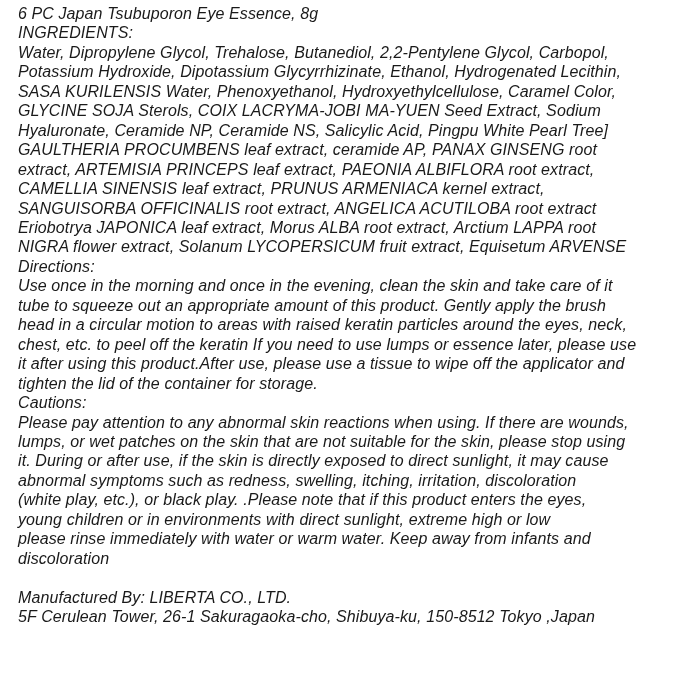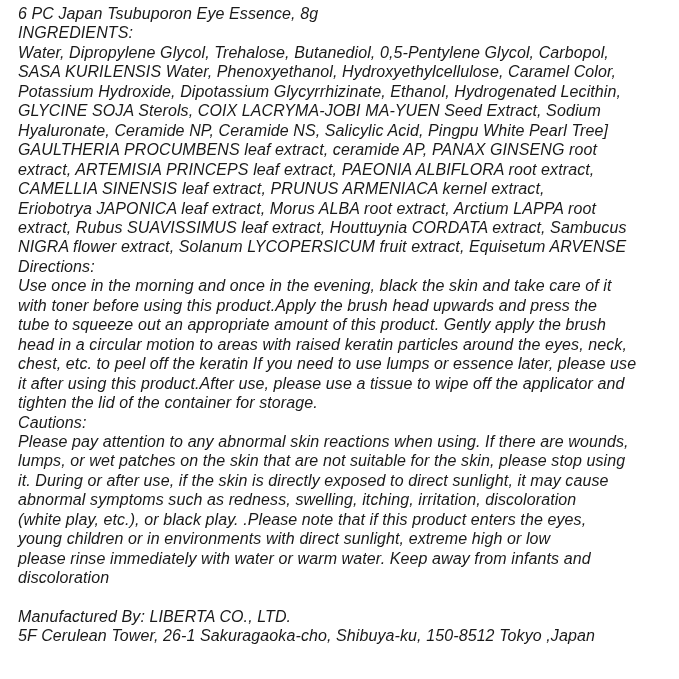--- a/index.html
+++ b/index.html
@@ -31,37 +31,36 @@
 </style>
 </head>
 <body style="color: rgb(26, 26, 26); background: rgb(255, 255, 255);">
 
 <div class="doc">
 
   <div class="line">6 PC Japan Tsubuporon Eye Essence, 8g</div>
 
   <div>
     <div class="line">INGREDIENTS:</div>
-    <div class="line">Water, Dipropylene Glycol, Trehalose, Butanediol, 0,5-Pentylene Glycol, Carbopol,</div>
+    <div class="line">Water, Dipropylene Glycol, Trehalose, Butanediol, 2,2-Pentylene Glycol, Carbopol,</div>
+    <div class="line">Potassium Hydroxide, Dipotassium Glycyrrhizinate, Ethanol, Hydrogenated Lecithin,</div>
     <div class="line">SASA KURILENSIS Water, Phenoxyethanol, Hydroxyethylcellulose, Caramel Color,</div>
-    <div class="line">Potassium Hydroxide, Dipotassium Glycyrrhizinate, Ethanol, Hydrogenated Lecithin,</div>
     <div class="line">GLYCINE SOJA Sterols, COIX LACRYMA-JOBI MA-YUEN Seed Extract, Sodium</div>
     <div class="line">Hyaluronate, Ceramide NP, Ceramide NS, Salicylic Acid, Pingpu White Pearl Tree]</div>
     <div class="line">GAULTHERIA PROCUMBENS leaf extract, ceramide AP, PANAX GINSENG root</div>
     <div class="line">extract, ARTEMISIA PRINCEPS leaf extract, PAEONIA ALBIFLORA root extract,</div>
     <div class="line">CAMELLIA SINENSIS leaf extract, PRUNUS ARMENIACA kernel extract,</div>
+    <div class="line">SANGUISORBA OFFICINALIS root extract, ANGELICA ACUTILOBA root extract</div>
     <div class="line">Eriobotrya JAPONICA leaf extract, Morus ALBA root extract, Arctium LAPPA root</div>
-    <div class="line">extract, Rubus SUAVISSIMUS leaf extract, Houttuynia CORDATA extract, Sambucus</div>
     <div class="line">NIGRA flower extract, Solanum LYCOPERSICUM fruit extract, Equisetum ARVENSE</div>
   </div>
 
   <div>
     <div class="line">Directions:</div>
-    <div class="line">Use once in the morning and once in the evening, black the skin and take care of it</div>
-    <div class="line">with toner before using this product.Apply the brush head upwards and press the</div>
+    <div class="line">Use once in the morning and once in the evening, clean the skin and take care of it</div>
     <div class="line">tube to squeeze out an appropriate amount of this product. Gently apply the brush</div>
     <div class="line">head in a circular motion to areas with raised keratin particles around the eyes, neck,</div>
     <div class="line">chest, etc. to peel off the keratin If you need to use lumps or essence later, please use</div>
     <div class="line">it after using this product.After use, please use a tissue to wipe off the applicator and</div>
     <div class="line">tighten the lid of the container for storage.</div>
   </div>
 
   <div>
     <div class="line">Cautions:</div>
     <div class="line">Please pay attention to any abnormal skin reactions when using. If there are wounds,</div>

